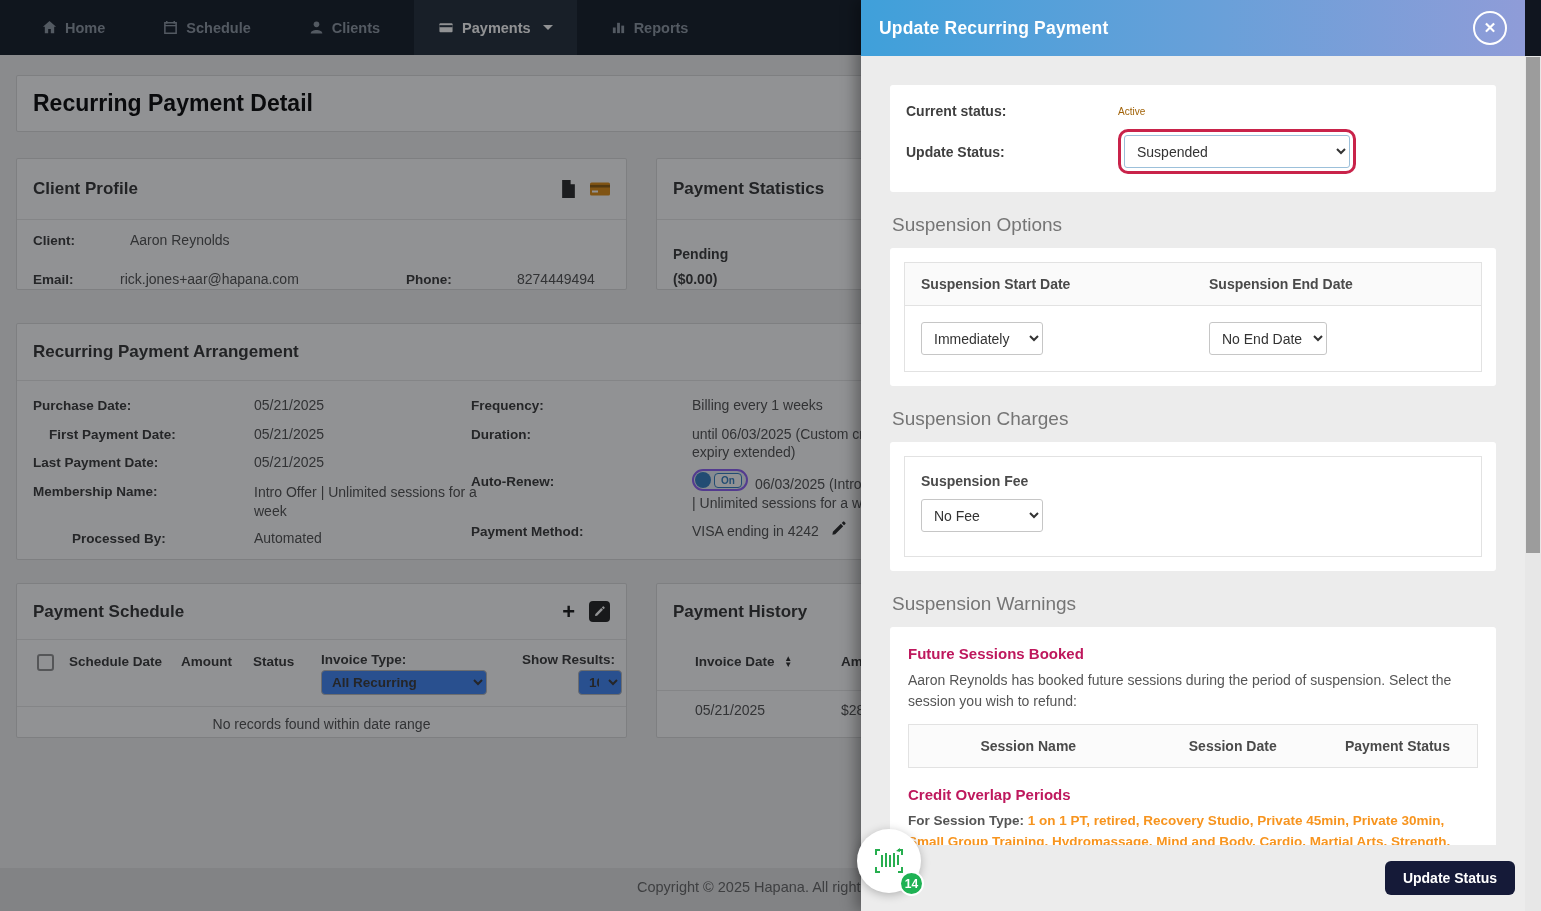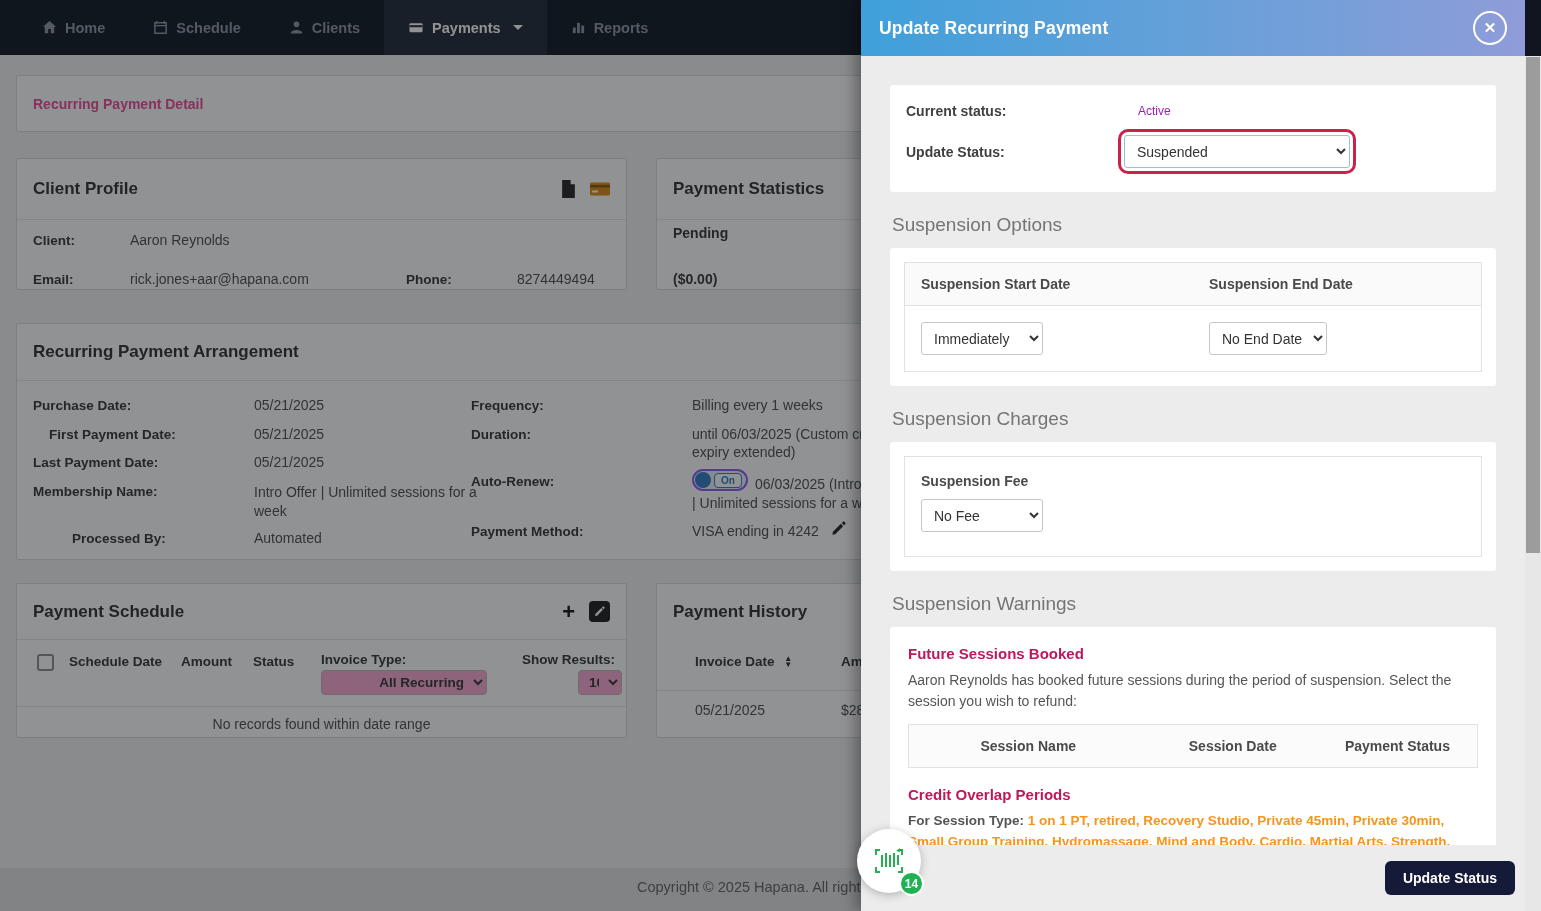--- a/index.html
+++ b/index.html
@@ -2,40 +2,40 @@
 <html><head>
 <meta charset="utf-8">
 <style>
   * { box-sizing: border-box; margin: 0; padding: 0; }
   html,body { background:#555; }
   .stage { position:relative; width:1541px; height:911px; overflow:hidden;
            font-family:"Liberation Sans", sans-serif; background:#f1f1f1; }
 
   
   .nav { position:absolute; top:0; left:0; width:100%; height:55px;
-         background:#0d1520; display:flex; align-items:stretch; padding-left:18px; z-index:1; }
+         background:#0d1520; display:flex; align-items:stretch; padding-left:18px; z-index:1;gap:10px; }
   .nav-item { display:flex; align-items:center; gap:8px; padding:0 24px;
               color:#8b95a1; font-size:14.5px; font-weight:600; cursor:pointer; }
   .nav-item svg { fill:currentColor; }
   .nav-item.active { background:#1b2734; color:#fff; }
   .caret { width:0; height:0; border-left:5px solid transparent; border-right:5px solid transparent;
            border-top:5px solid currentColor; margin-left:4px; }
 
   
   .card { position:absolute; background:#ffffff; border:1px solid #dcdcdc; border-radius:2px; }
   .card-h { position:relative; display:flex; align-items:center; padding:0 16px;
             border-bottom:1px solid #e6e6e6; font-weight:700; font-size:17px; color:#2f2f2f; }
   .lbl { font-weight:700; color:#333; font-size:13.5px; }
   .val { color:#4c4c4c; font-size:14px; }
   .abs { position:absolute; white-space:nowrap; }
 
   .hdr-icons { margin-left:auto; display:flex; align-items:center; gap:14px; }
 
   .select { font-family:"Liberation Sans",sans-serif; font-size:13.5px; color:#333;
-            border:1px solid #b9b9b9; border-radius:4px; background:#f9a8d4; padding:2px 6px;text-align:right; }
+            border:1px solid #b9b9b9; border-radius:4px; background:#3b82f6; padding:2px 6px; }
 
   .checkbox { position:absolute; width:17px; height:17px; border:2px solid #8f8f8f;
               border-radius:3px; background:#fff; }
 
   .sorter { display:inline-flex; flex-direction:column; line-height:6px; font-size:8px;
             color:#222; vertical-align:middle; margin-left:6px; }
 
   .toggle { display:inline-flex; align-items:center; background:#eaf2fa; border:2px solid #8b5cf6;
             border-radius:11px; padding:1px; vertical-align:middle; }
   .toggle .knob { width:16px; height:16px; border-radius:50%; background:#2e7cc0; }
@@ -56,21 +56,21 @@
               display:flex; align-items:center; padding:0 18px; }
   .drawer-title { color:#fff; font-weight:700; font-size:17.5px; letter-spacing:.2px; }
   .close-btn { margin-left:auto; width:34px; height:34px; border-radius:50%; border:2px solid #fff;
                color:#fff; display:flex; align-items:center; justify-content:center;
                font-size:15px; font-weight:700; cursor:pointer; }
   .drawer-body { position:absolute; top:56px; left:0; right:0; bottom:66px;
                  padding:29px; overflow:hidden; }
   .mcard { background:#fff; border-radius:3px; padding:18px 16px; }
   .mrow { display:flex; align-items:center; }
   .mlabel { flex:0 0 212px; font-weight:700; font-size:14px; color:#3f3f3f; }
-  .link-val { color:#a21caf; font-size:12px;margin-left:20px; }
+  .link-val { color:#a16207; font-size:10px; }
   .ring { display:inline-block; border:3px solid #c9234a; border-radius:10px; padding:3px; }
   .mselect { font-family:"Liberation Sans",sans-serif; font-size:14px; color:#333;
              border:1px solid #9cc0da; border-radius:3px; height:33px; padding:0 8px; background:#fff; }
   .mselect.gray { border-color:#c6c6c6; }
   .mheading { font-size:19px; color:#757575; font-weight:400; margin:22px 2px 12px; }
   .itable { border:1px solid #e2e2e2; }
   .itable .ihead { display:flex; background:#fafafa; border-bottom:1px solid #e2e2e2;
                    font-weight:700; font-size:14px; color:#4a4a4a; }
   .itable .ihead > div { padding:13px 16px; }
   .itable .ibody { display:flex; }
@@ -147,21 +147,21 @@
         <svg width="15" height="15" viewBox="0 0 16 16">
             <rect x="2" y="8" width="3" height="6"></rect>
             <rect x="6.5" y="3" width="3" height="11"></rect>
             <rect x="11" y="6" width="3" height="8"></rect>
           </svg>
         <span>Reports</span>
       </div>
     </div>
 
     <div class="card" style="left:16px; top:75px; width:1509px; height:57px;">
-      <div style="display:flex;align-items:center;height:100%;padding:0 16px;font-weight:700;font-size:14px;color:#ec4899;">Recurring Payment Detail</div>
+      <div style="display:flex;align-items:center;height:100%;padding:0 16px;font-weight:700;font-size:23px;color:#000000;">Recurring Payment Detail</div>
     </div>
 
     <div class="card" style="left:16px; top:158px; width:611px; height:132px;">
       <div class="card-h" style="height:61px;">
         <span>Client Profile</span>
         <span class="hdr-icons">
           <span class="icon-btn">
             <svg width="15" height="18" viewBox="0 0 14 17">
                 <path fill="#222" d="M1 0 h8 l4 4 v13 H1 Z M9 0 v4 h4 Z"></path>
               </svg>
@@ -171,30 +171,30 @@
                 <rect x="0" y="1" width="20" height="13" rx="1.5" fill="#df8a0e"></rect>
                 <rect x="0" y="3.4" width="20" height="2.6" fill="#8a5706"></rect>
                 <rect x="2" y="9" width="6" height="2" fill="#fff"></rect>
               </svg>
           </span>
         </span>
       </div>
       <span class="abs lbl" style="left:16px; top:74px;">Client:</span>
       <span class="abs val" style="left:113px; top:73px;">Aaron Reynolds</span>
       <span class="abs lbl" style="left:16px; top:113px;">Email:</span>
-      <span class="abs val" style="left:113px; top:112px;">rick.jones+aar@hapana.com</span>
+      <span class="abs val" style="left:103px; top:112px;">rick.jones+aar@hapana.com</span>
       <span class="abs lbl" style="left:389px; top:113px;">Phone:</span>
       <span class="abs val" style="left:500px; top:112px;">8274449494</span>
     </div>
 
     <div class="card" style="left:656px; top:158px; width:501px; height:132px;">
       <div class="card-h" style="height:61px;">
         <span>Payment Statistics</span>
       </div>
-      <span class="abs lbl" style="left:16px; top:66px; font-size:14px;">Pending</span>
+      <span class="abs lbl" style="left:16px; top:87px; font-size:14px;">Pending</span>
       <span class="abs val" style="left:16px; top:112px; font-weight:700; color:#333;">($0.00)</span>
     </div>
 
     <div class="card" style="left:16px; top:323px; width:1509px; height:237px;">
       <div class="card-h" style="height:57px;">
         <span>Recurring Payment Arrangement</span>
       </div>
       <span class="abs lbl" style="left:16px; top:74px;">Purchase Date:</span>
       <span class="abs val" style="left:237px; top:73px;">05/21/2025</span>
       <span class="abs lbl" style="left:32px; top:103px;">First Payment Date:</span>

